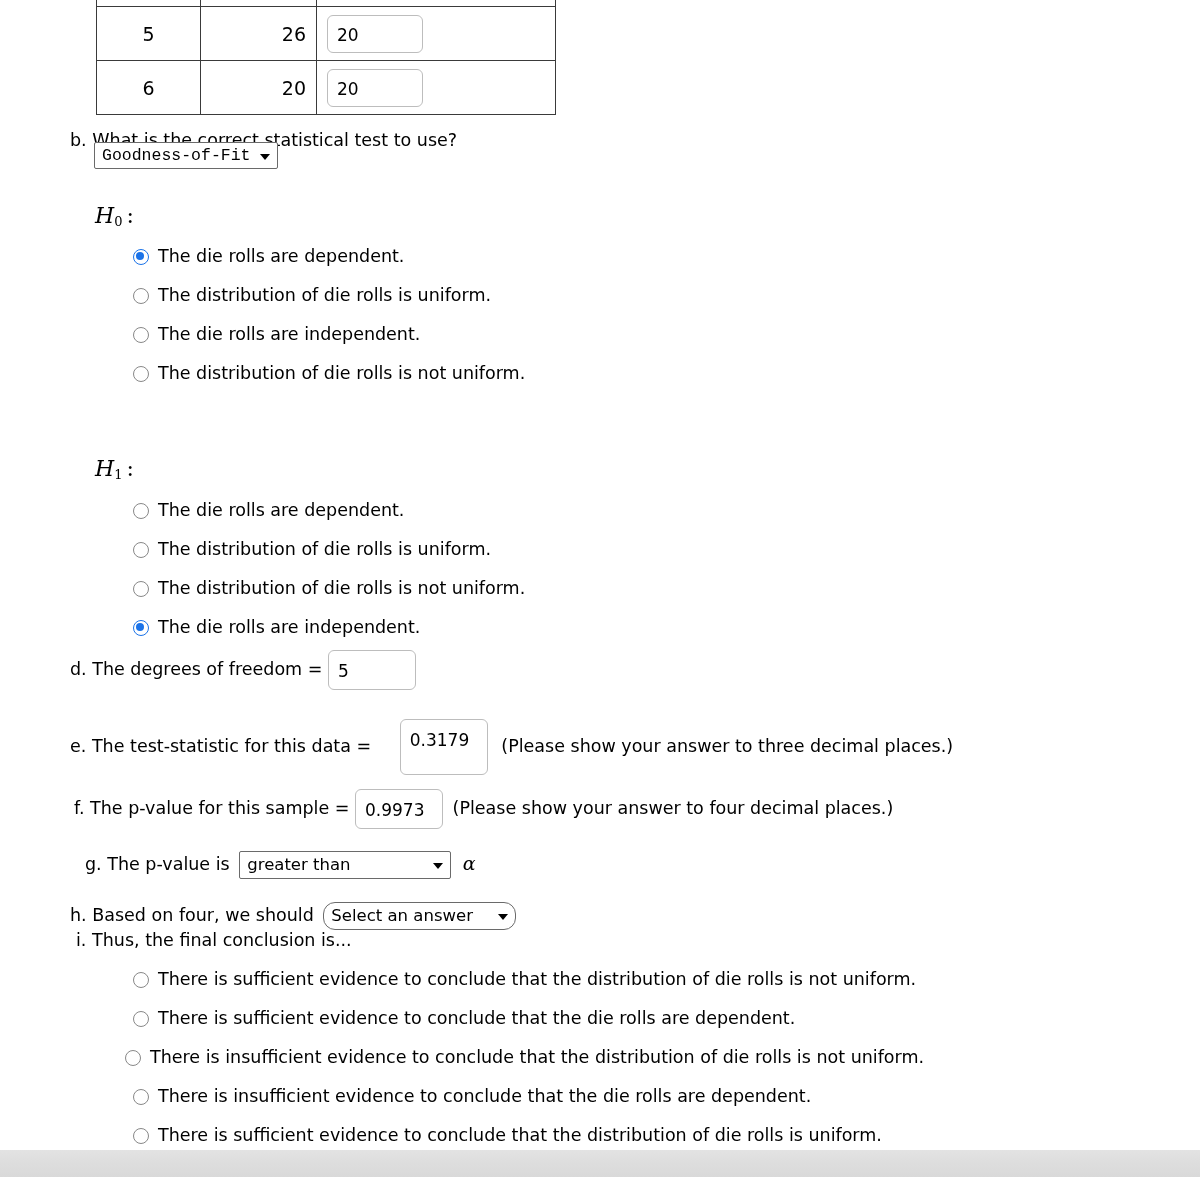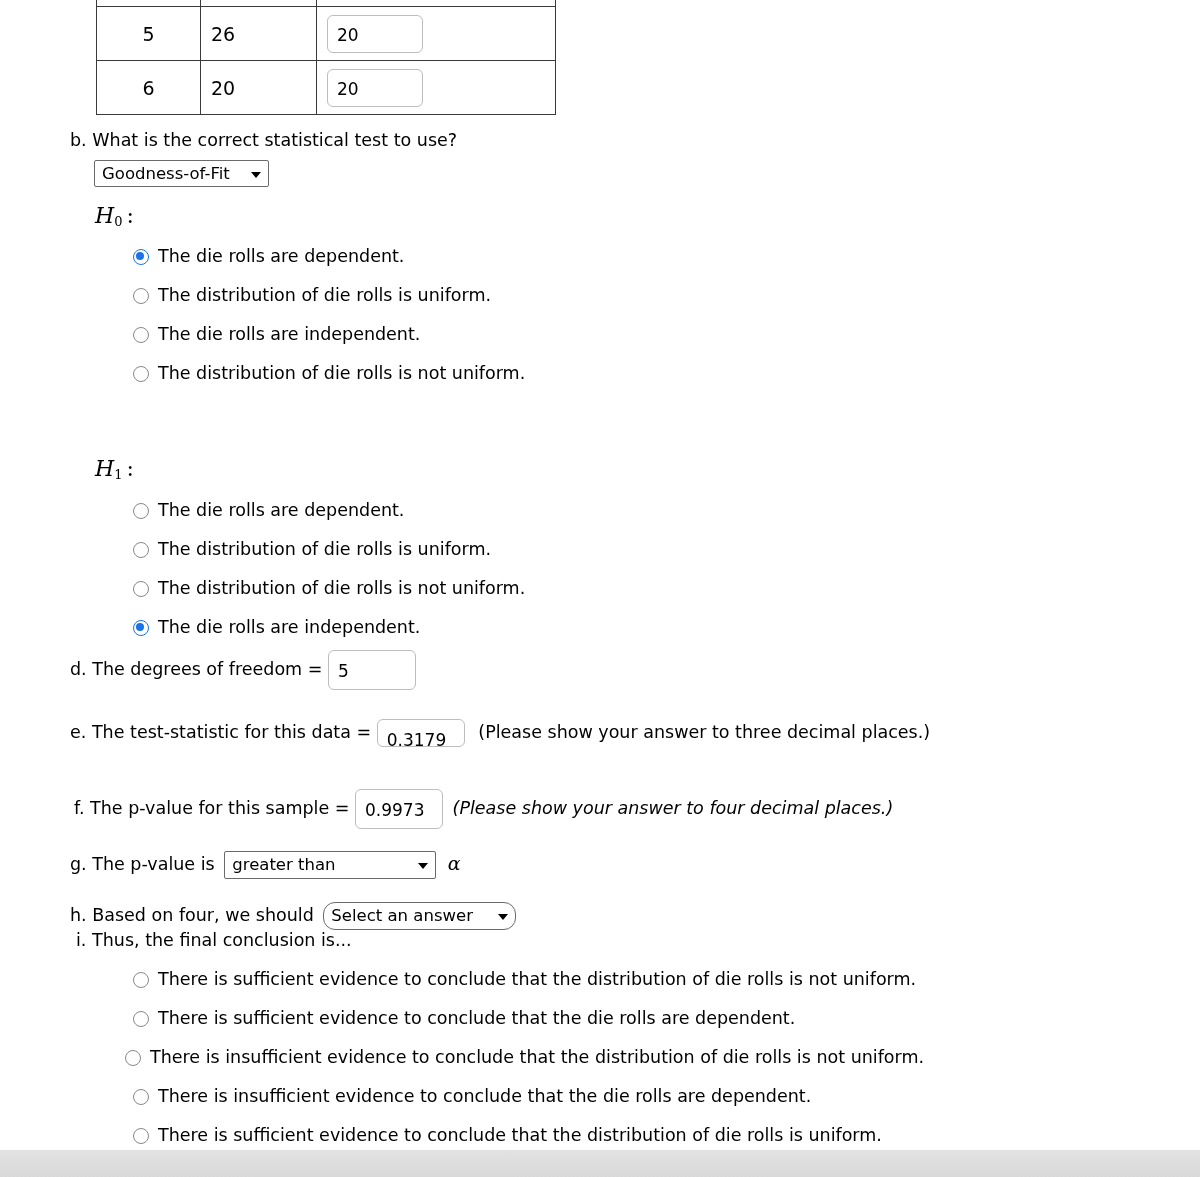--- a/index.html
+++ b/index.html
@@ -48,42 +48,42 @@
   }
   table.freq td {
     border: 1px solid #3a3a3a;
     height: 53px;
     padding: 0 10px;
     font-size: 19px;
     vertical-align: middle;
     background: #ffffff;
   }
   td.c-face   { width: 83px; text-align: center; }
-  td.c-obs    { width: 95px; text-align: left; padding-left: 12px; }
+  td.c-obs    { width: 95px; text-align: right; padding-left: 12px; }
   td.c-exp    { width: 218px; text-align: left; padding-left: 12px; }
 
   
   .txtbox {
     display: inline-block;
     box-sizing: border-box;
     border: 1px solid #bdbdbd;
     border-radius: 6px;
     background: #ffffff;
     font-family: "DejaVu Sans", "Liberation Sans", sans-serif;
     font-size: 17px;
     color: #000;
     line-height: 1;
     padding: 0 0 0 9px;
     vertical-align: middle;
     white-space: nowrap;
     overflow: hidden;
   }
   .txtbox-cell { width: 96px; height: 38px; line-height: 38px; }
   .txtbox-df   { width: 88px; height: 40px; line-height: 40px; }
-  .txtbox-ts   { width: 88px; height: 28px; line-height: 40px; }
+  .txtbox-ts   { width: 88px; height: 56px; line-height: 40px; margin-left: 23px; }
   .txtbox-pv   { width: 88px; height: 40px; line-height: 40px; }
 
   
   .selbox {
     display: inline-block;
     box-sizing: border-box;
     border: 1px solid #6a6a6a;
     border-radius: 2px;
     background: #ffffff;
     height: 27px;
@@ -196,21 +196,21 @@
             <td class="c-exp"><span class="txtbox txtbox-cell">20</span></td>
           </tr>
         </tbody>
     </table>
   </div>
 
   <div class="q-line" style="left:70px; top:130px;text-align:right;">
     <span class="q-label">b.</span>
     <span>What is the correct statistical test to use?</span>
   </div>
-  <div class="q-line" style="left:94px; top:160px;">
+  <div class="q-line" style="left:94px; top:142px;font-family:Liberation Mono, monospace;">
     <span class="selbox sel-test">
       <span>Goodness-of-Fit</span>
       <span class="caret"></span>
     </span>
   </div>
 
 
   <div class="mathH" style="left:95px; top:203px;">
     <span>H</span><sub>0</sub><span class="colon">:</span>
   </div>
@@ -241,24 +241,24 @@
     <span class="q-label">e.</span>
     <span>The test-statistic for this data =</span>
     <span class="txtbox txtbox-ts">0.3179</span>
     <span style="margin-left:8px;">(Please show your answer to three decimal places.)</span>
   </div>
 
   <div class="q-line" style="left:74px; top:789px;">
     <span class="q-label">f.</span>
     <span>The p-value for this sample =</span>
     <span class="txtbox txtbox-pv">0.9973</span>
-    <span style="margin-left:4px;font-style:italic;">(Please show your answer to four decimal places.)</span>
-  </div>
-
-  <div class="q-line" style="left:70px; top:851px;">
+    <span style="margin-left:4px;">(Please show your answer to four decimal places.)</span>
+  </div>
+
+  <div class="q-line" style="left:85px; top:851px;">
     <span class="q-label">g.</span>
     <span>The p-value is</span>
     <span class="selbox sel-pcmp" style="margin-left:4px;">
       <span>greater than</span>
       <span class="caret"></span>
     </span>
     <span class="alpha" style="margin-left:6px;">α</span>
   </div>
 
   <div class="q-line" style="left:70px; top:902px;">

